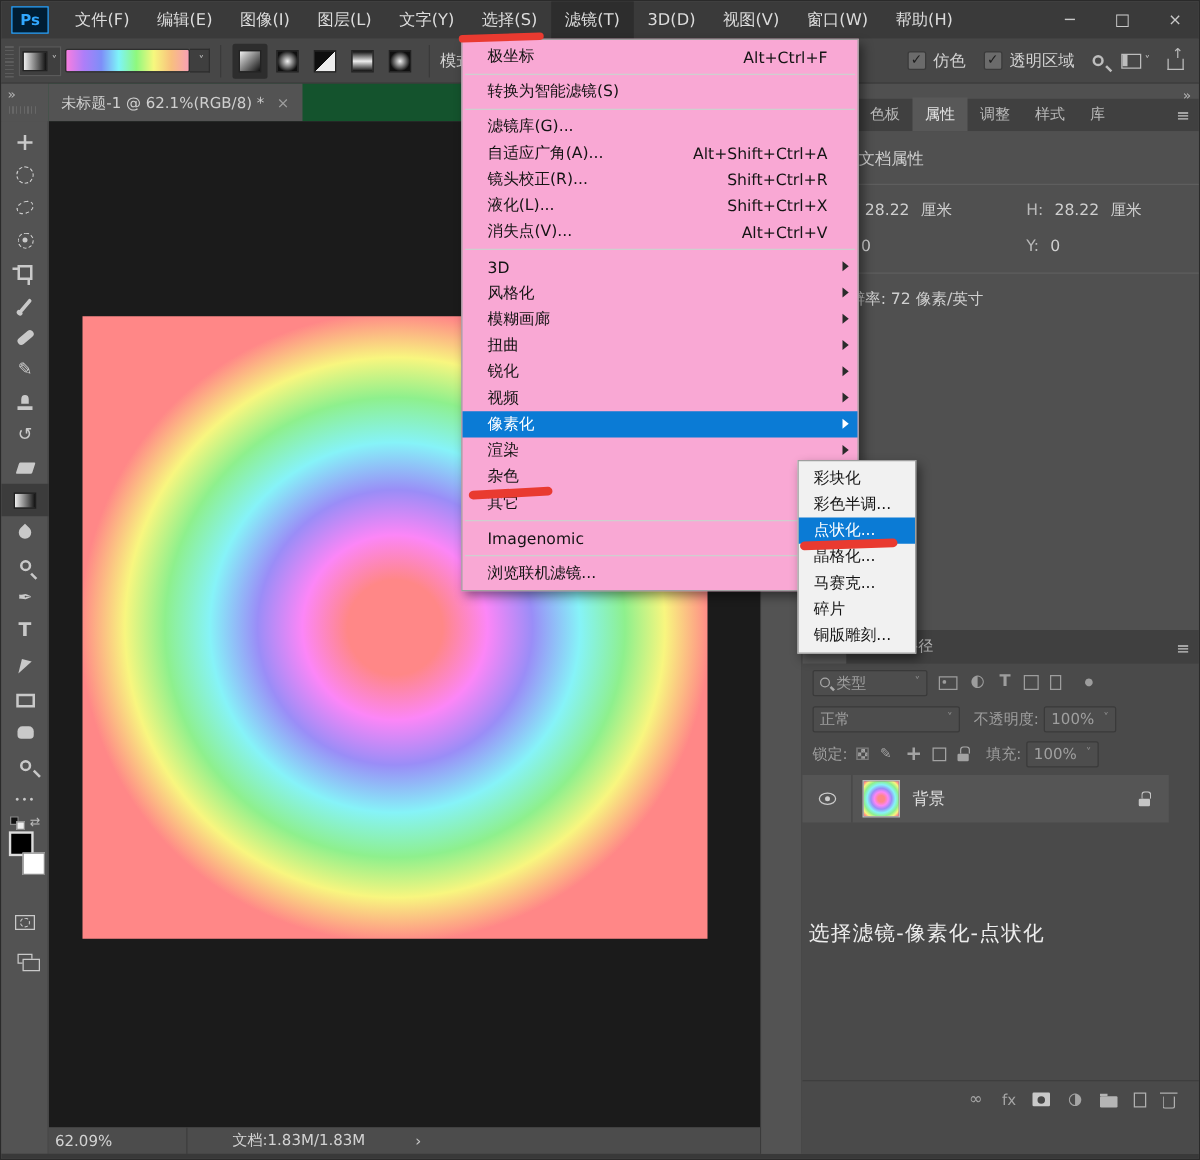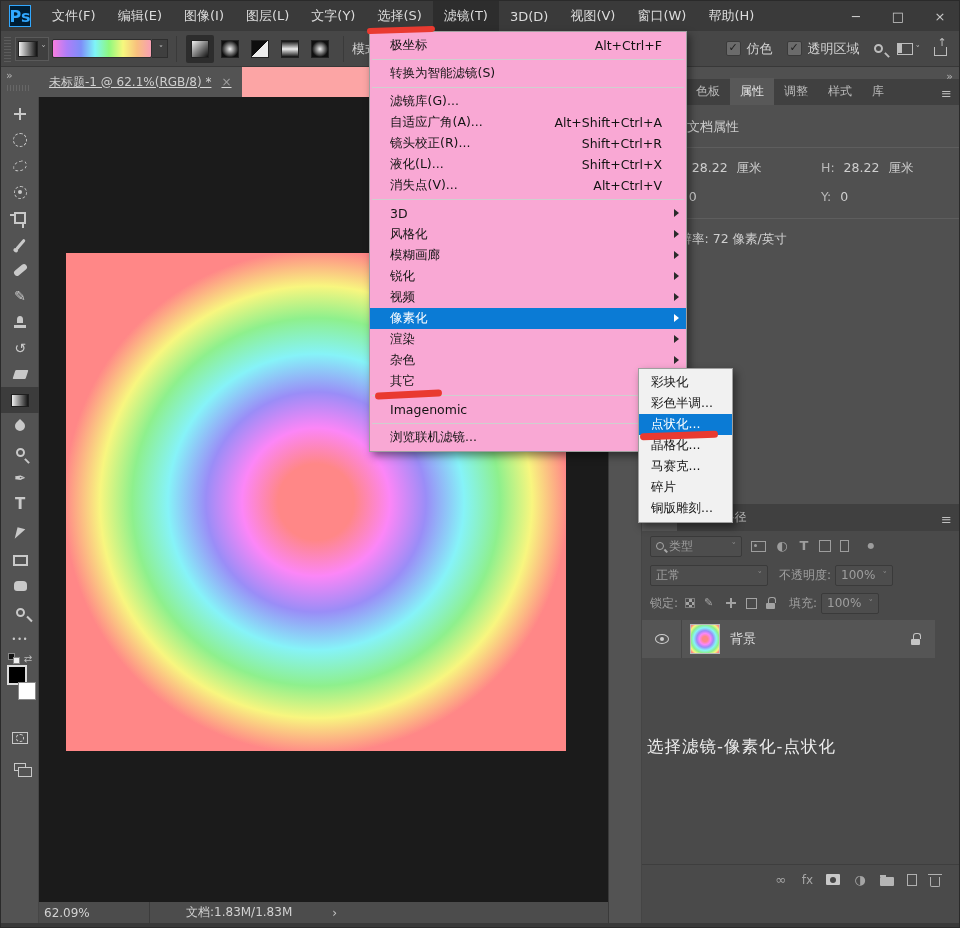--- a/index.html
+++ b/index.html
@@ -4,22 +4,22 @@
 <style>
   html,body{margin:0;padding:0;background:#262626;}
   *{box-sizing:border-box;font-family:"DejaVu Sans","Liberation Sans",sans-serif;}
   #app{position:relative;width:960px;height:928px;background:#535353;overflow:hidden;
        font-size:13px;color:#d6d6d6;border:1px solid #2a2a2a;}
   .abs{position:absolute;}
   .flex{display:flex;align-items:center;}
 
   
   #titlebar{left:0;top:0;width:960px;height:30px;background:#3a3a3a;display:flex;align-items:center;}
-  #ps-logo{width:22px;height:22px;margin:0 10px 0 8px;background:#001d33;border:1px solid #31a8ff;
-           color:#31a8ff;font-size:16px;font-weight:bold;display:flex;align-items:center;justify-content:center;}
+  #ps-logo{width:30px;height:22px;margin:0 10px 0 8px;background:#001d33;border:1px solid #31a8ff;
+           color:#31a8ff;font-size:12px;font-weight:bold;display:flex;align-items:center;justify-content:center;}
   .tmenu{padding:0 11px;height:30px;display:flex;align-items:center;color:#dcdcdc;cursor:default;}
   .tmenu.active{background:#2d2d2d;}
   #wincontrols{margin-left:auto;display:flex;}
   .winbtn{width:42px;height:30px;display:flex;align-items:center;justify-content:center;color:#c9c9c9;font-size:13px;}
 
   
   #optionsbar{left:0;top:30px;width:960px;height:36px;background:#474747;border-bottom:1px solid #383838;display:flex;align-items:center;}
   .grip{width:7px;height:26px;margin:0 4px 0 3px;background:repeating-linear-gradient(0deg,#5c5c5c 0 1px,transparent 1px 3px);}
   .presetbox{width:34px;height:24px;border:1px solid #5a5a5a;background:#3f3f3f;display:flex;align-items:center;justify-content:center;margin-right:3px;}
   .presetbox .gs{width:20px;height:16px;background:linear-gradient(90deg,#f0f0f0,#111);border:1px solid #222;}
@@ -35,21 +35,21 @@
   .th-radial{background:radial-gradient(circle,#f0f0f0 0%,#101010 75%);}
   .th-angle{background:linear-gradient(135deg,#0e0e0e 50%,#ededed 50%);}
   .th-reflect{background:linear-gradient(180deg,#0e0e0e,#ededed 50%,#0e0e0e);}
   .th-diamond{background:radial-gradient(closest-side,#f0f0f0 0%,#101010 100%);}
   #opt-right{margin-left:auto;display:flex;align-items:center;gap:14px;padding-right:14px;}
   .cbx{width:15px;height:15px;background:#6b6b6b;border:1px solid #3a3a3a;border-radius:2px;position:relative;margin-right:6px;}
   .cbx::after{content:"✓";position:absolute;left:2px;top:-1px;font-size:11px;color:#1d1d1d;font-weight:bold;}
   .optlbl{color:#d2d2d2;}
 
   
-  #tabbar{left:38px;top:66px;width:569px;height:30px;background:#fca5a5;display:flex;align-items:flex-end;text-decoration:underline;}
+  #tabbar{left:38px;top:66px;width:569px;height:30px;background:#14532d;display:flex;align-items:flex-end;}
   #doctab{height:30px;background:#535353;display:flex;align-items:center;padding:0 10px;color:#cfcfcf;font-size:12px;max-width:300px;}
   #doctab .closex{margin-left:10px;color:#9e9e9e;font-size:12px;}
   #leftdock-top{left:0;top:66px;width:38px;height:30px;background:#535353;color:#b5b5b5;font-size:11px;padding:2px 0 0 5px;}
   #leftdock-grip{left:6px;top:84px;width:24px;height:6px;background:repeating-linear-gradient(90deg,#676767 0 1px,transparent 1px 3px);}
 
   
   #toolbar{left:0;top:96px;width:38px;height:826px;background:#535353;border-right:1px solid #464646;}
   .tool{position:absolute;left:0;width:38px;height:26px;display:flex;align-items:center;justify-content:center;color:#c9c9c9;}
   .tool.sel{background:#3c3c3c;}
   .ticn{position:relative;display:inline-block;width:16px;height:16px;}
@@ -506,20 +506,24 @@
       </div>
     <div class="mrow">
         <span class="ml">风格化</span>
         <span class="ma"></span>
       </div>
     <div class="mrow">
         <span class="ml">模糊画廊</span>
         <span class="ma"></span>
       </div>
     <div class="mrow">
+        <span class="ml">扭曲</span>
+        <span class="ma"></span>
+      </div>
+    <div class="mrow">
         <span class="ml">锐化</span>
         <span class="ma"></span>
       </div>
     <div class="mrow">
         <span class="ml">视频</span>
         <span class="ma"></span>
       </div>
     <div class="mrow hl">
         <span class="ml">像素化</span>
         <span class="ma"></span>

